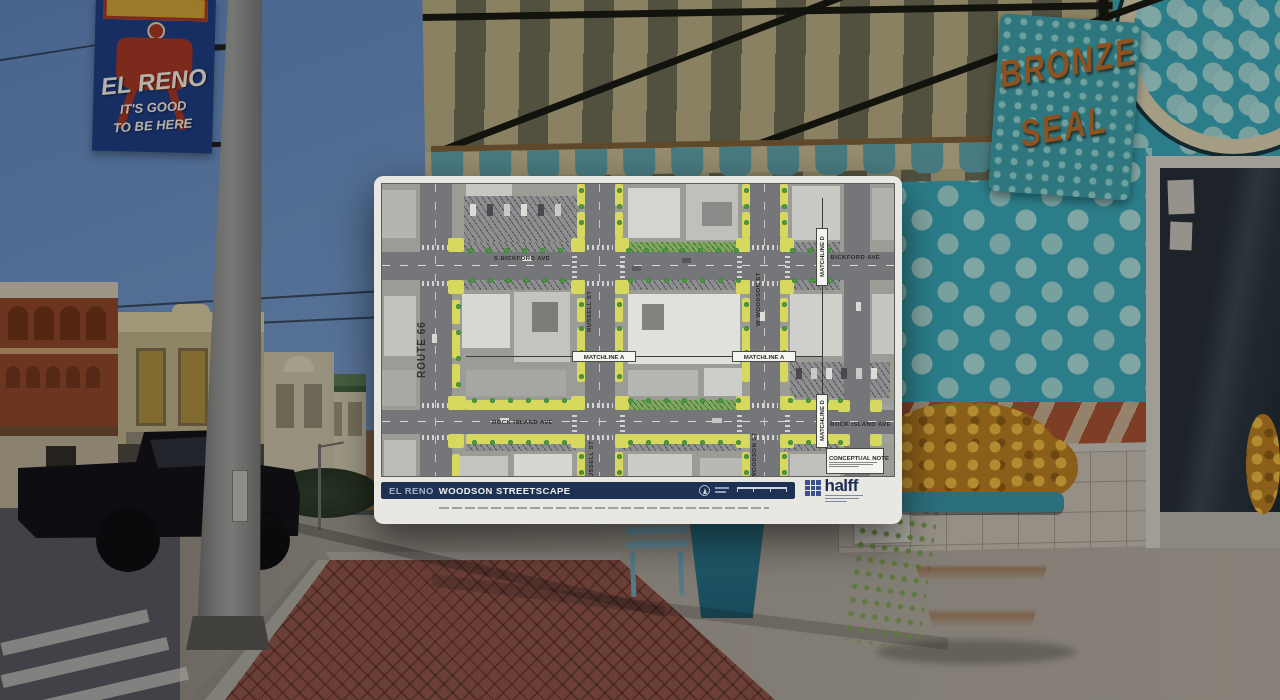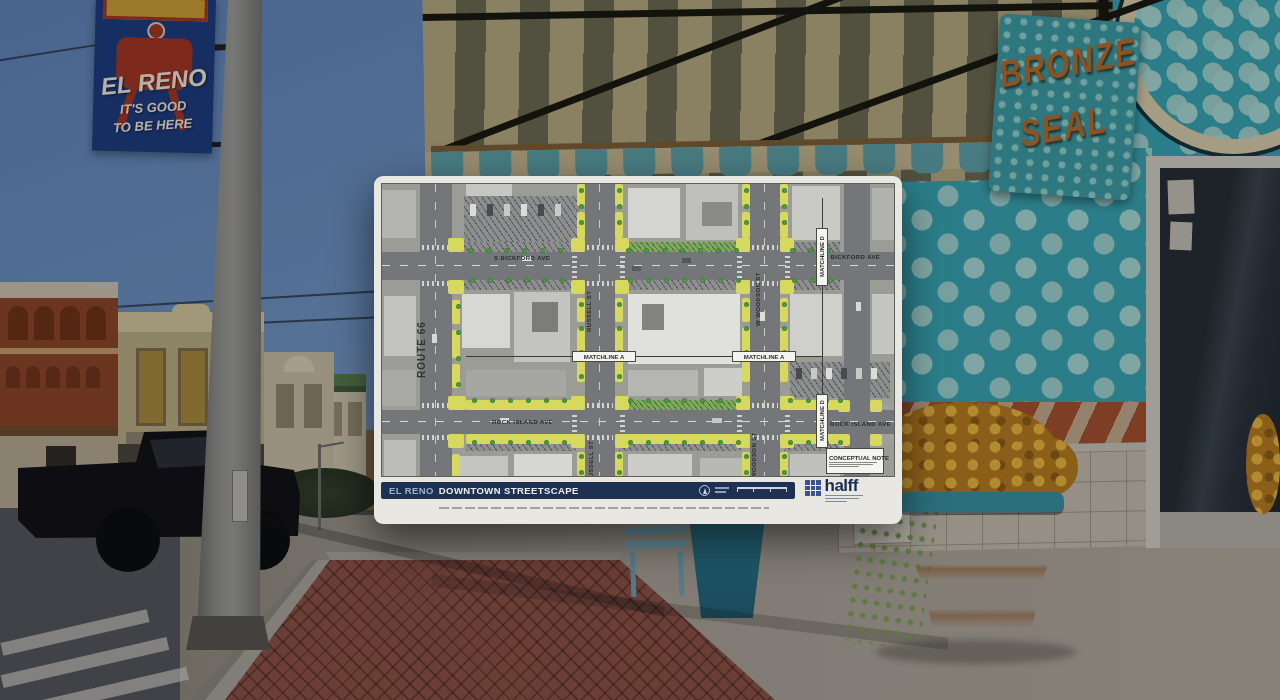--- a/index.html
+++ b/index.html
@@ -613,21 +613,21 @@
       <div class="mbox" id="cnote">
         <span>CONCEPTUAL NOTE</span>
         <span class="microbar" style="width:48px;"></span>
         <span class="microbar" style="width:44px;"></span>
         <span class="microbar" style="width:30px;"></span>
       </div>
     </div>
     <div id="footer">
       <div id="titlebar">
         <span id="tb-city">EL RENO</span>
-        <span id="tb-main">DOWNTOWN STREETSCAPE</span>
+        <span id="tb-main">WOODSON STREETSCAPE</span>
         <span id="north"></span>
         <span class="tb-dash" style="left:334px;top:5px;width:14px;"></span>
         <span class="tb-dash" style="left:334px;top:9px;width:11px;"></span>
         <span id="scalebar">
           <i style="left:0;"></i>
             <i style="left:16px;"></i>
             <i style="left:33px;"></i>
             <i style="left:49px;"></i>
         </span>
       </div>

